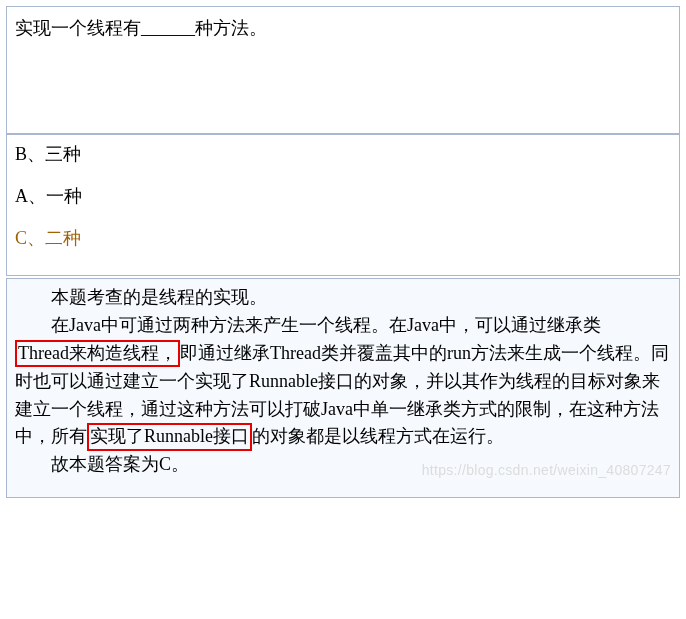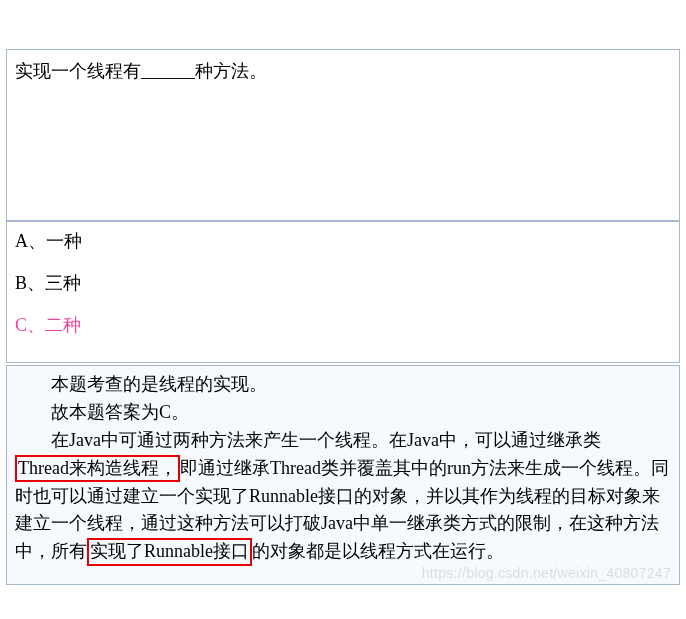--- a/index.html
+++ b/index.html
@@ -8,79 +8,78 @@
     padding: 6px;
     font-family: "SimSun", "宋体", serif;
     font-size: 18px;
     background: #ffffff;
     width: 686px;
     color: #000000;
   }
   .question-box {
     border: 1px solid #a8b8d0;
     padding: 8px;
-    height: 172px;
+    height: 128px;
     line-height: 1.5;
-    margin-top: 43px;
   }
   .options-box {
     border: 1px solid #a8b8d0;
     padding: 10px 8px 4px 8px;
     line-height: 1;
   }
   .option {
     margin: 0 0 24px 0;
   }
   .correct {
-    color: #ec4899;
+    color: #a16207;
   }
   .explain-box {
     border: 1px solid #a8b8d0;
     padding: 5px 8px 18px 8px;
     background: #f6fafe;
     line-height: 1.55;
     position: relative;
     margin-top: 2px;
   }
   .para { margin: 0; }
   .hl {
     border: 2px solid #e60000;
     padding: 0 1px;
     display: inline-block;
     line-height: 1.3;
   }
   .hl-nowrap { white-space: nowrap; }
   .watermark {
     position: absolute;
     right: 8px;
-    bottom: 0;
+    bottom: 16px;
     color: #dcdcdc;
     font-family: Arial, sans-serif;
     font-size: 14px;
     letter-spacing: 0.3px;
     pointer-events: none;
   }
 </style>
 </head>
 <body>
 
 <div class="question-box">
   <span>实现一个线程有______种方法。</span>
 </div>
 
 <div class="options-box">
   <div class="option">
-    <span>A、一种</span>
+    <span>B、三种</span>
   </div>
   <div class="option">
-    <span>B、三种</span>
+    <span>A、一种</span>
   </div>
   <div class="option correct">
     <span>C、二种</span>
   </div>
 </div>
 
 <div class="explain-box">
   <p class="para">　　<span>本题考查的是线程的实现。</span></p>
+  <p class="para">　　<span>在Java中可通过两种方法来产生一个线程。在Java中，可以通过继承类</span><span class="hl hl-nowrap">Thread来构造线程，</span><span>即通过继承Thread类并覆盖其中的run方法来生成一个线程。同时也可以通过建立一个实现了Runnable接口的对象，并以其作为线程的目标对象来建立一个线程，通过这种方法可以打破Java中单一继承类方式的限制，在这种方法中，所有</span><span class="hl">实现了Runnable接口</span><span>的对象都是以线程方式在运行。</span></p>
   <p class="para">　　<span>故本题答案为C。</span></p>
-  <p class="para">　　<span>在Java中可通过两种方法来产生一个线程。在Java中，可以通过继承类</span><span class="hl hl-nowrap">Thread来构造线程，</span><span>即通过继承Thread类并覆盖其中的run方法来生成一个线程。同时也可以通过建立一个实现了Runnable接口的对象，并以其作为线程的目标对象来建立一个线程，通过这种方法可以打破Java中单一继承类方式的限制，在这种方法中，所有</span><span class="hl">实现了Runnable接口</span><span>的对象都是以线程方式在运行。</span></p>
   <div class="watermark">https://blog.csdn.net/weixin_40807247</div>
 </div>
 
 </body></html>

